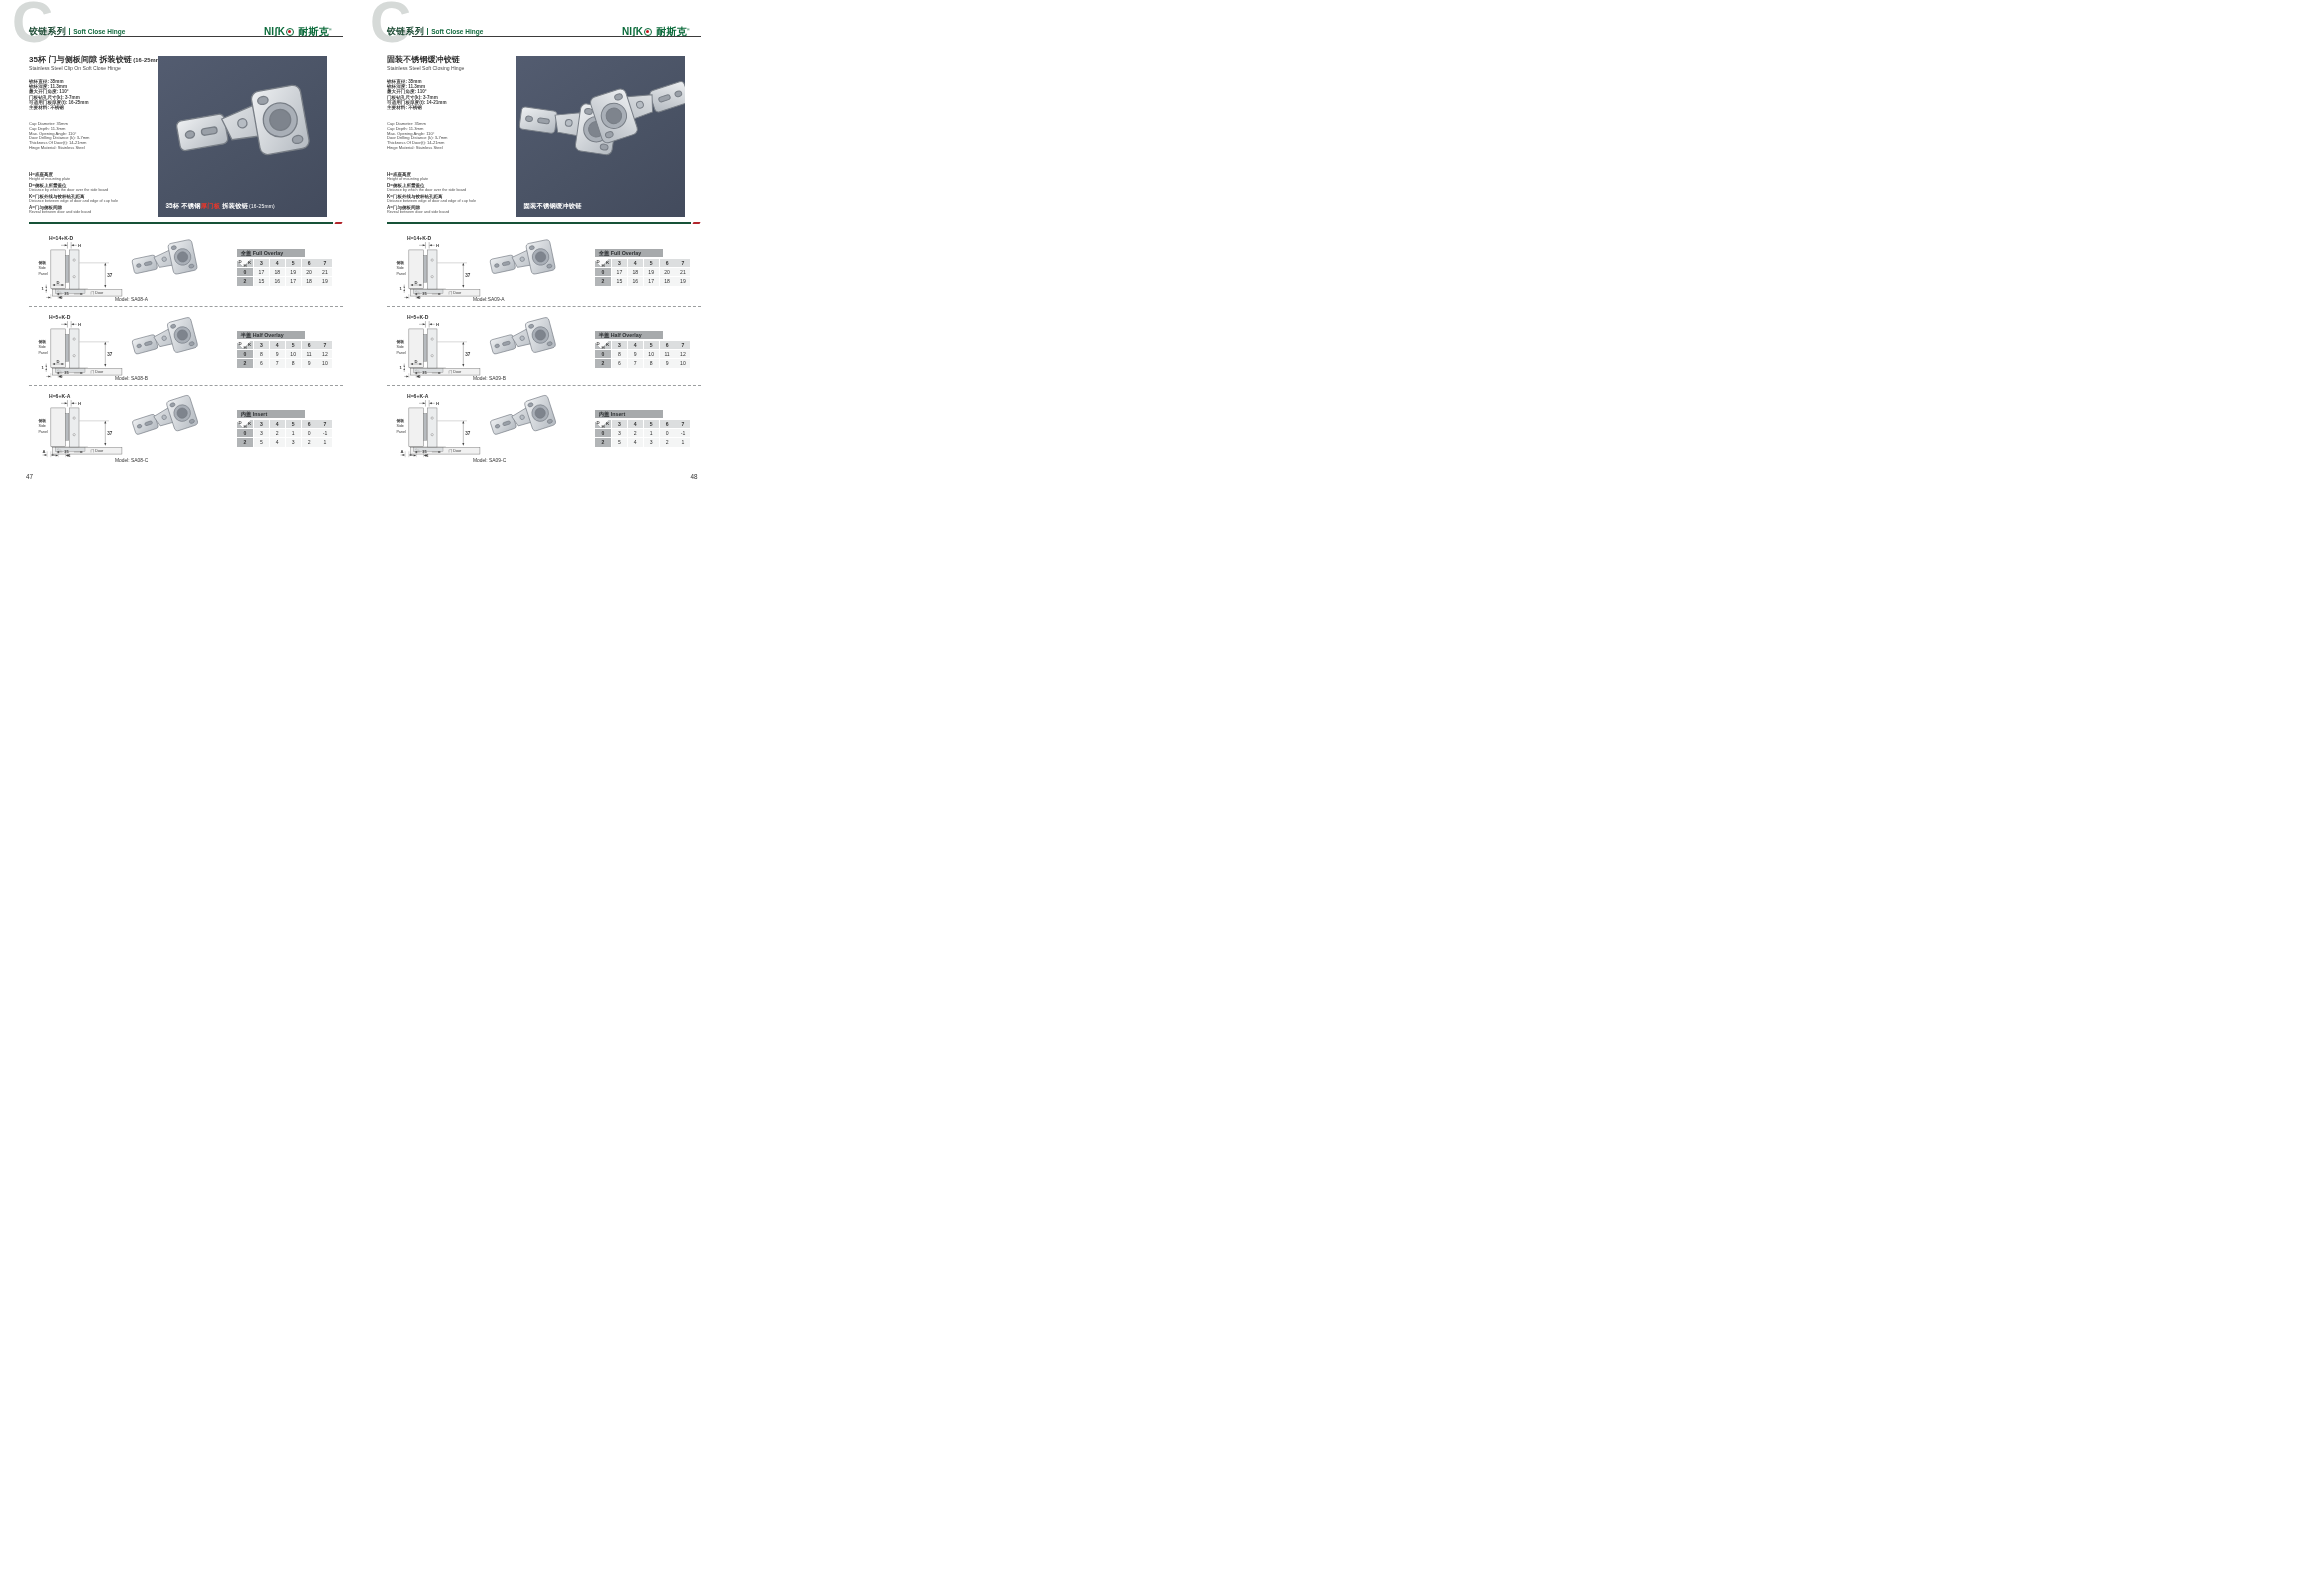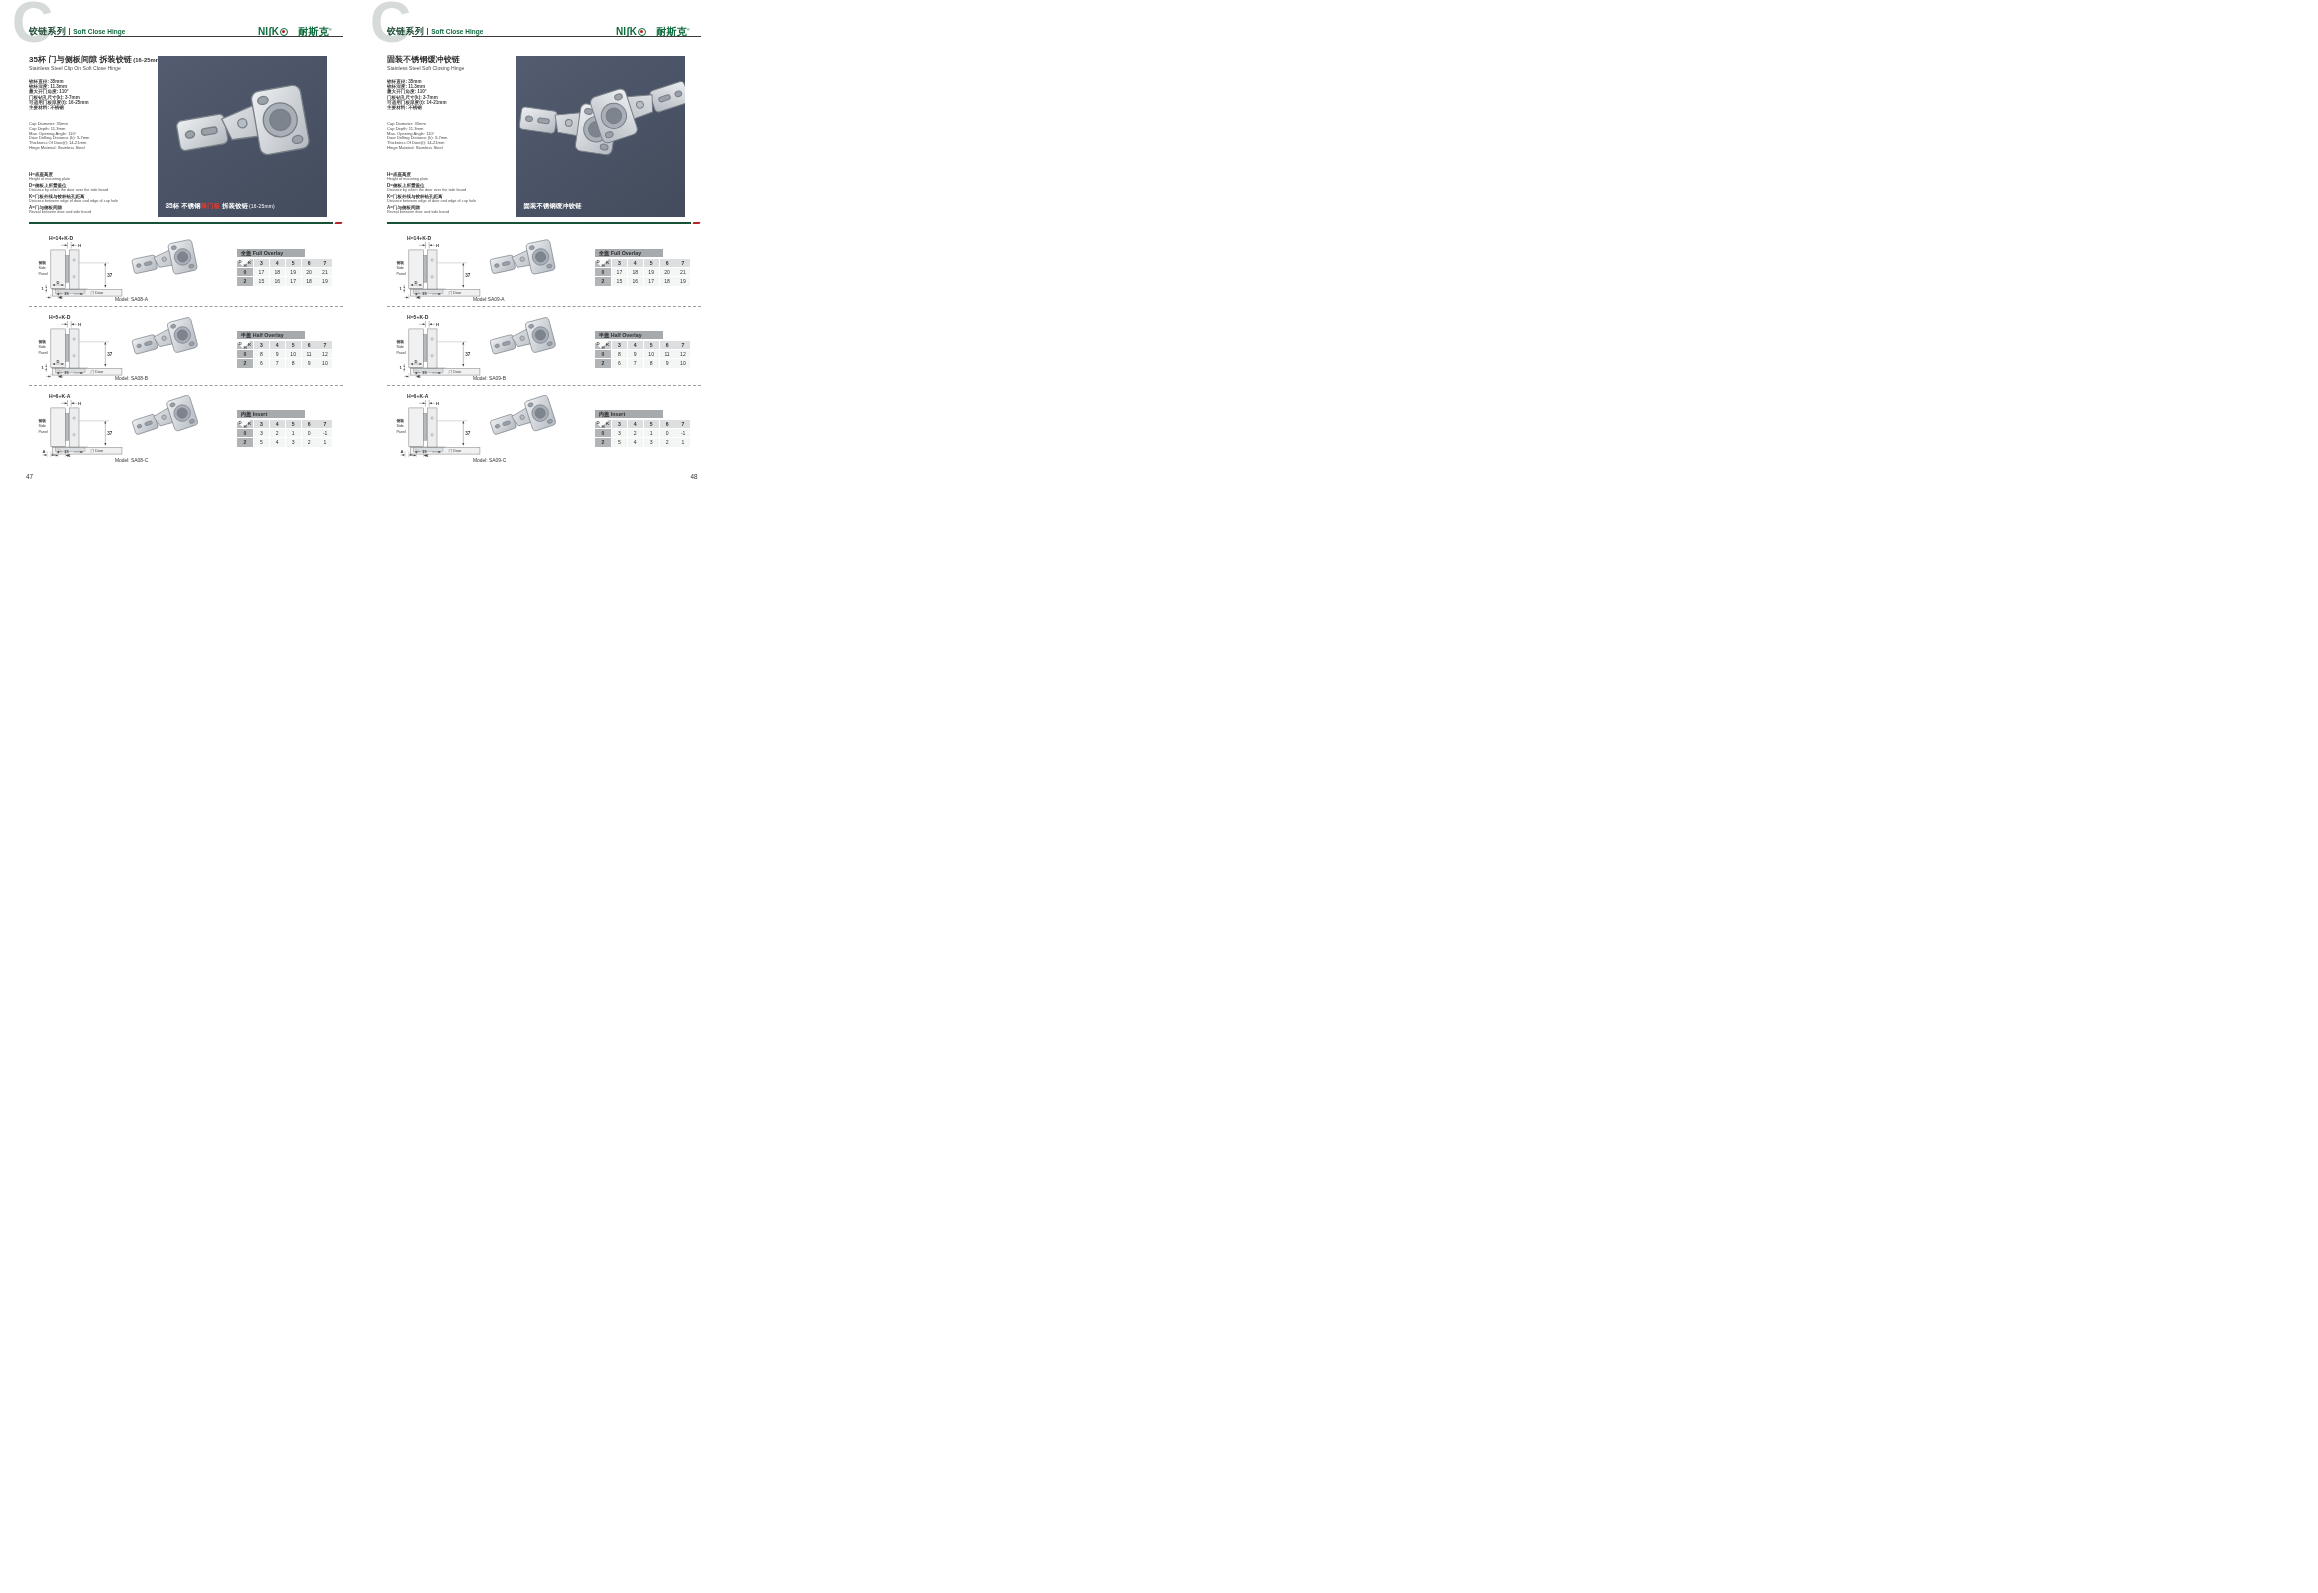--- a/index.html
+++ b/index.html
@@ -8,21 +8,21 @@
 
   
   .c-mark{position:absolute;left:12px;top:-6.5px;font-size:57px;line-height:1;font-weight:700;color:#d6dad8;z-index:0;}
   .hdr-series{position:absolute;left:29px;top:26px;z-index:1;white-space:nowrap;}
   .series-cn{font-size:8.8px;font-weight:800;color:#1c4a33;letter-spacing:0.5px;}
   .hdr-div{display:inline-block;width:0.7px;height:7.4px;background:#1b6b43;margin:0 3.2px;vertical-align:-0.9px;}
   .series-en{font-size:6.5px;font-weight:600;color:#156b40;}
   .hdr-rule{position:absolute;left:54px;right:15.3px;top:36px;height:1.2px;background:#3b3b3b;}
   .logo{position:absolute;right:26.4px;top:24.6px;white-space:nowrap;}
   .logo-latin,.logo-cn{font-size:10px;font-weight:900;color:#0c6b3b;letter-spacing:0.2px;}
-  .logo-cn{margin-left:10px;}
+  .logo-cn{margin-left:4px;}
   .logo-o{display:inline-block;width:6px;height:6px;border:1.5px solid #0c6b3b;border-radius:50%;position:relative;vertical-align:-1.2px;margin:0 0.5px;}
   .logo-dot{position:absolute;left:1.4px;top:1.4px;width:3.2px;height:3.2px;border-radius:50%;background:#c5121b;}
   .logo-reg{font-size:3.7px;color:#0c6b3b;vertical-align:4.2px;font-weight:700;}
 
   
   .title{position:absolute;left:29px;top:54px;margin:0;font-size:8px;font-weight:800;color:#2f2f2f;letter-spacing:0.1px;white-space:nowrap;}
   .title-size{font-size:5.8px;margin-left:1.4px;font-weight:700;}
   .subtitle{position:absolute;left:29px;top:65px;font-size:5.1px;color:#4b4b4b;}
   .specs-cn{position:absolute;left:29px;top:79px;}
   .spec-line{font-size:4.6px;line-height:5.2px;color:#3e3e3e;font-weight:600;}

